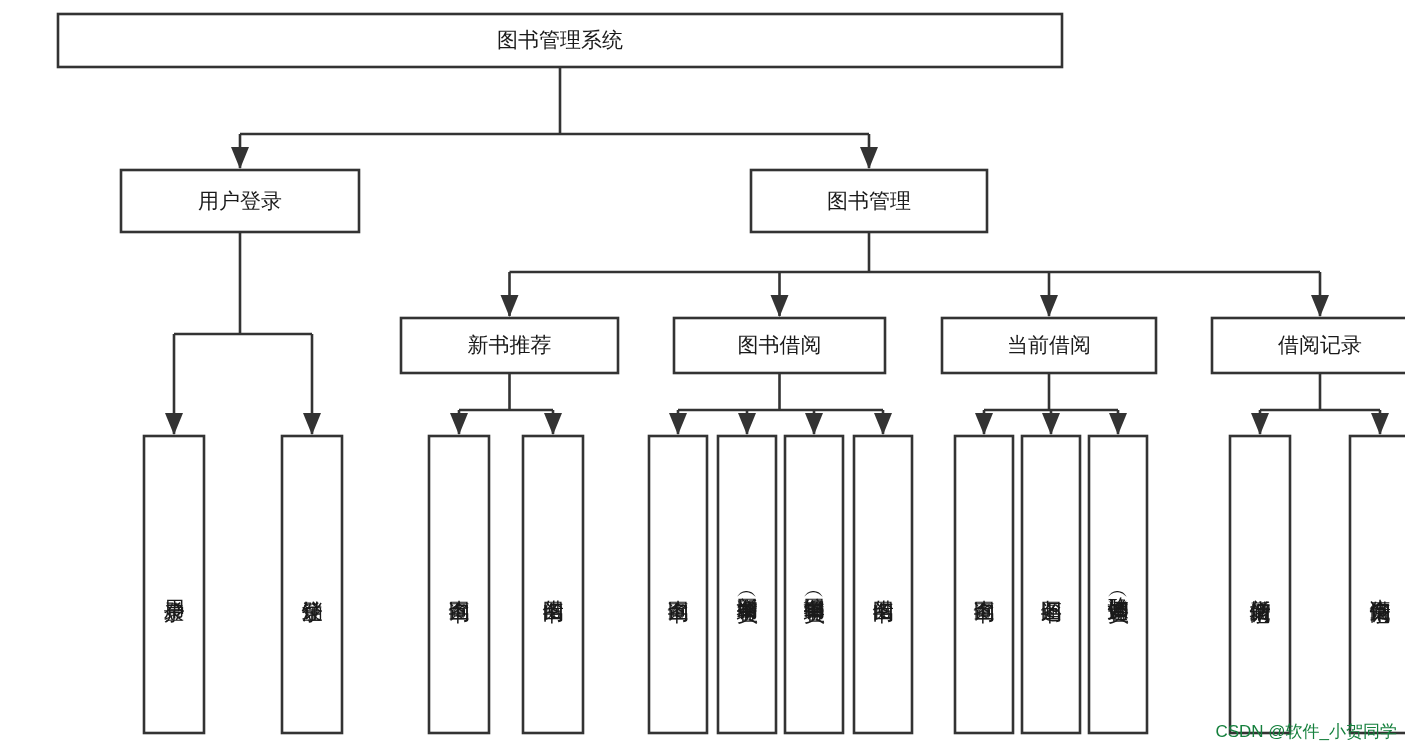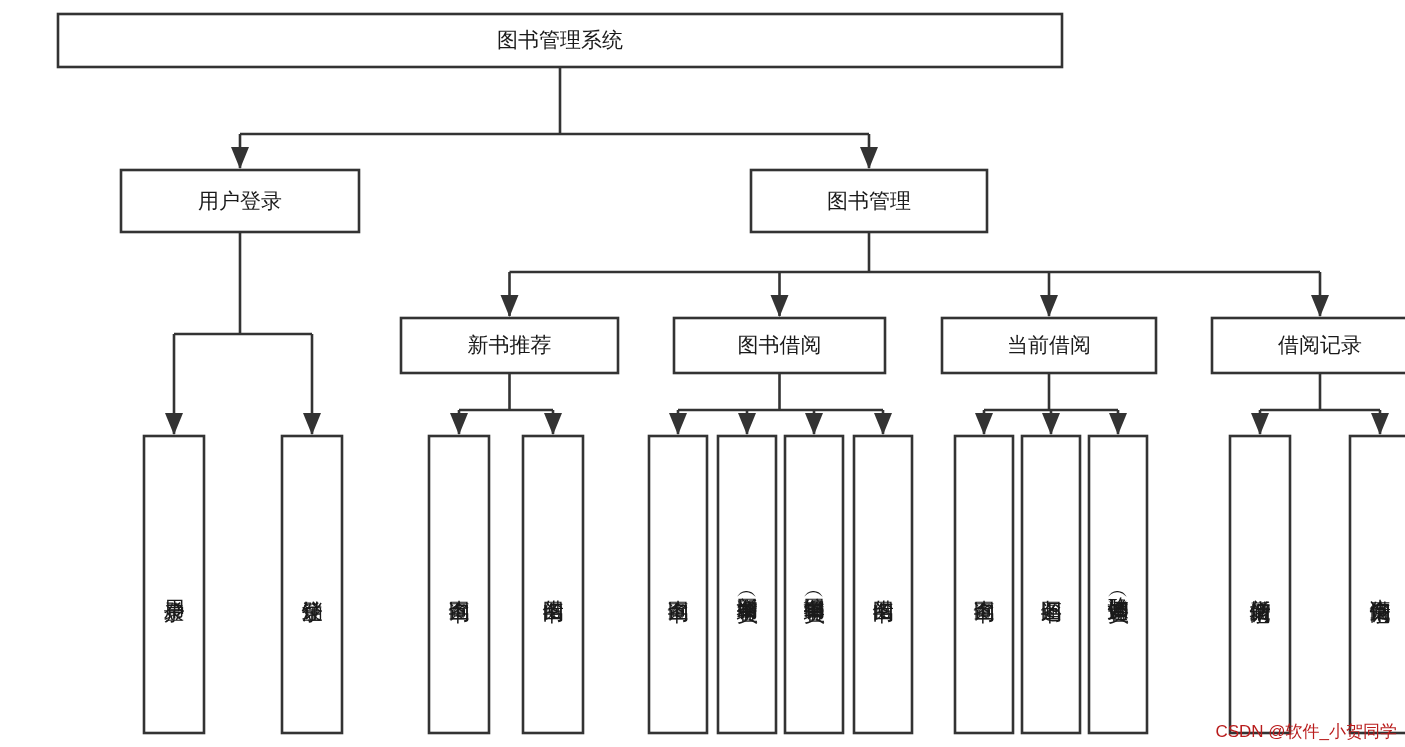--- a/index.html
+++ b/index.html
@@ -64,21 +64,21 @@
     align-items: center;
     justify-content: center;
     pointer-events: none;
   }
   .watermark {
     position: absolute;
     right: 8px;
     bottom: 4px;
     font-family: "Liberation Sans", "DejaVu Sans", sans-serif;
     font-size: 17px;
-    color: #b91c1c;
+    color: #15803d;
     white-space: nowrap;
   }
 </style>
 </head>
 <body>
 
 <div id="chart-root">
   <svg id="chart-svg" width="1405" height="747" viewBox="0 0 1405 747" xmlns="http://www.w3.org/2000/svg">
       <g>
         <rect x="18" y="14" width="1004" height="53" class="node-box"></rect>

